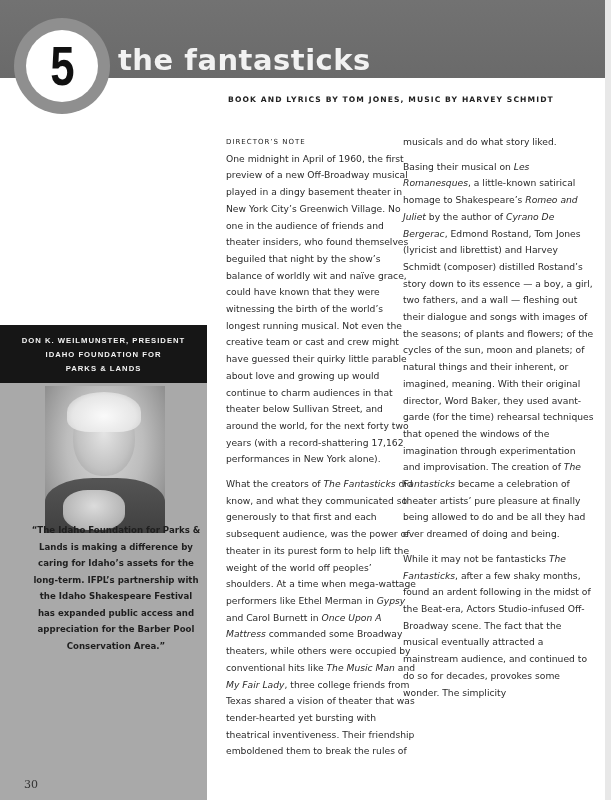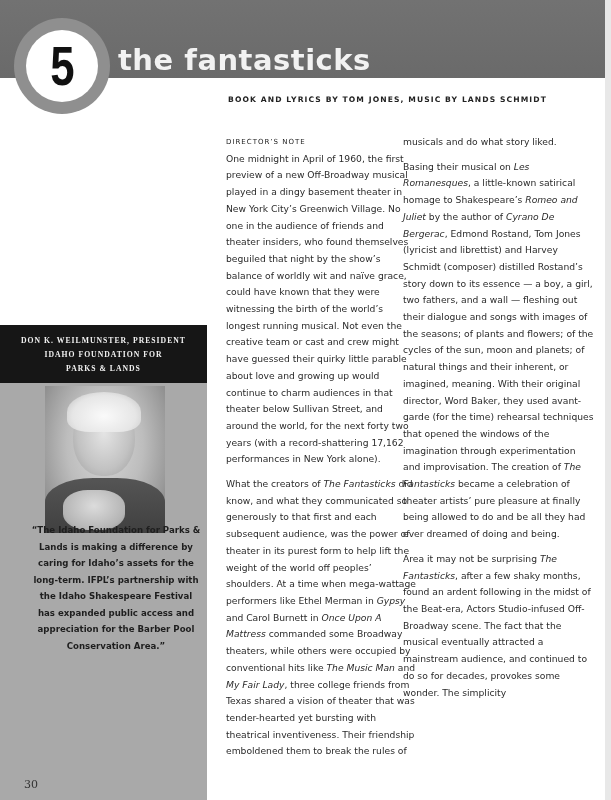--- a/index.html
+++ b/index.html
@@ -43,21 +43,21 @@
       font-family: "DejaVu Sans", sans-serif; font-weight: bold;
       font-size: 7.6px; letter-spacing: 1.1px; color: #222;
     }
     .sidebar {
       position: absolute; left: 0; top: 325px; width: 207px; height: 475px;
       background: #a9a9a9;
     }
     .caption-box {
       position: absolute; left: 0; top: 325px; width: 207px; height: 58px;
       background: #161616; color: #f2f2f2;
-      font-family: Liberation Serif, serif; font-weight: bold;
+      font-family: Liberation Sans, sans-serif; font-weight: bold;
       font-size: 7.7px; letter-spacing: 1px; text-align: center;
       display: flex; flex-direction: column; justify-content: center;
       gap: 5px;
     }
     .photo {
       position: absolute; left: 45px; top: 386px; width: 120px; height: 147px;
       background: radial-gradient(ellipse at 50% 40%, #d8d8d8 0%, #bdbdbd 45%, #9a9a9a 75%, #7a7a7a 100%);
       overflow: hidden;
     }
     .photo .head {
@@ -111,21 +111,21 @@
 <div class="header-band"></div>
 <div class="header-edge"></div>
 
 <div class="badge">
   <div class="badge-inner">
     <span class="badge-num">5</span>
   </div>
 </div>
 
 <div class="title">the fantasticks</div>
-<div class="byline">BOOK AND LYRICS BY TOM JONES, MUSIC BY LANDS SCHMIDT</div>
+<div class="byline">BOOK AND LYRICS BY TOM JONES, MUSIC BY HARVEY SCHMIDT</div>
 
 <div class="sidebar"></div>
 
 <div class="caption-box">
   <div>DON K. WEILMUNSTER, PRESIDENT</div>
   <div>IDAHO FOUNDATION FOR</div>
   <div>PARKS &amp; LANDS</div>
 </div>
 
 <div class="photo" title="Portrait of Don K. Weilmunster">
@@ -144,15 +144,15 @@
   <div id="col1-body" style="max-height: none;">
       <p><span>One midnight in April of 1960, the first preview of a new Off-Broadway musical played in a dingy basement theater in New York City’s Greenwich Village. No one in the audience of friends and theater insiders, who found themselves beguiled that night by the show’s balance of worldly wit and naïve grace, could have known that they were witnessing the birth of the world’s longest running musical. Not even the creative team or cast and crew might have guessed their quirky little parable about love and growing up would continue to charm audiences in that theater below Sullivan Street, and around the world, for the next forty two years (with a record-shattering 17,162 performances in New York alone).</span></p>
       <p><span>What the creators of </span><em>The Fantasticks</em><span> did know, and what they communicated so generously to that first and each subsequent audience, was the power of theater in its purest form to help lift the weight of the world off peoples’ shoulders. At a time when mega-wattage performers like Ethel Merman in </span><em>Gypsy</em><span> and Carol Burnett in </span><em>Once Upon A Mattress</em><span> commanded some Broadway theaters, while others were occupied by conventional hits like </span><em>The Music Man</em><span> and </span><em>My Fair Lady</em><span>, three college friends from Texas shared a vision of theater that was tender-hearted yet bursting with theatrical inventiveness. Their friendship emboldened them to break the rules of </span></p>
     </div>
 </div>
 
 <div class="col col2">
   <div id="col2-body">
       <p><span>musicals and do what story liked.</span></p>
       <p><span>Basing their musical on </span><em>Les Romanesques</em><span>, a little-known satirical homage to Shakespeare’s </span><em>Romeo and Juliet</em><span> by the author of </span><em>Cyrano De Bergerac</em><span>, Edmond Rostand, Tom Jones (lyricist and librettist) and Harvey Schmidt (composer) distilled Rostand’s story down to its essence — a boy, a girl, two fathers, and a wall — fleshing out their dialogue and songs with images of the seasons; of plants and flowers; of the cycles of the sun, moon and planets; of natural things and their inherent, or imagined, meaning. With their original director, Word Baker, they used avant-garde (for the time) rehearsal techniques that opened the windows of the imagination through experimentation and improvisation. The creation of </span><em>The Fantasticks</em><span> became a celebration of theater artists’ pure pleasure at finally being allowed to do and be all they had ever dreamed of doing and being.</span></p>
-      <p><span>Area it may not be surprising </span><em>The Fantasticks</em><span>, after a few shaky months, found an ardent following in the midst of the Beat-era, Actors Studio-infused Off-Broadway scene. The fact that the musical eventually attracted a mainstream audience, and continued to do so for decades, provokes some wonder. The simplicity</span></p>
+      <p><span>While it may not be fantasticks </span><em>The Fantasticks</em><span>, after a few shaky months, found an ardent following in the midst of the Beat-era, Actors Studio-infused Off-Broadway scene. The fact that the musical eventually attracted a mainstream audience, and continued to do so for decades, provokes some wonder. The simplicity</span></p>
     </div>
 </div>
 
 </body></html>

